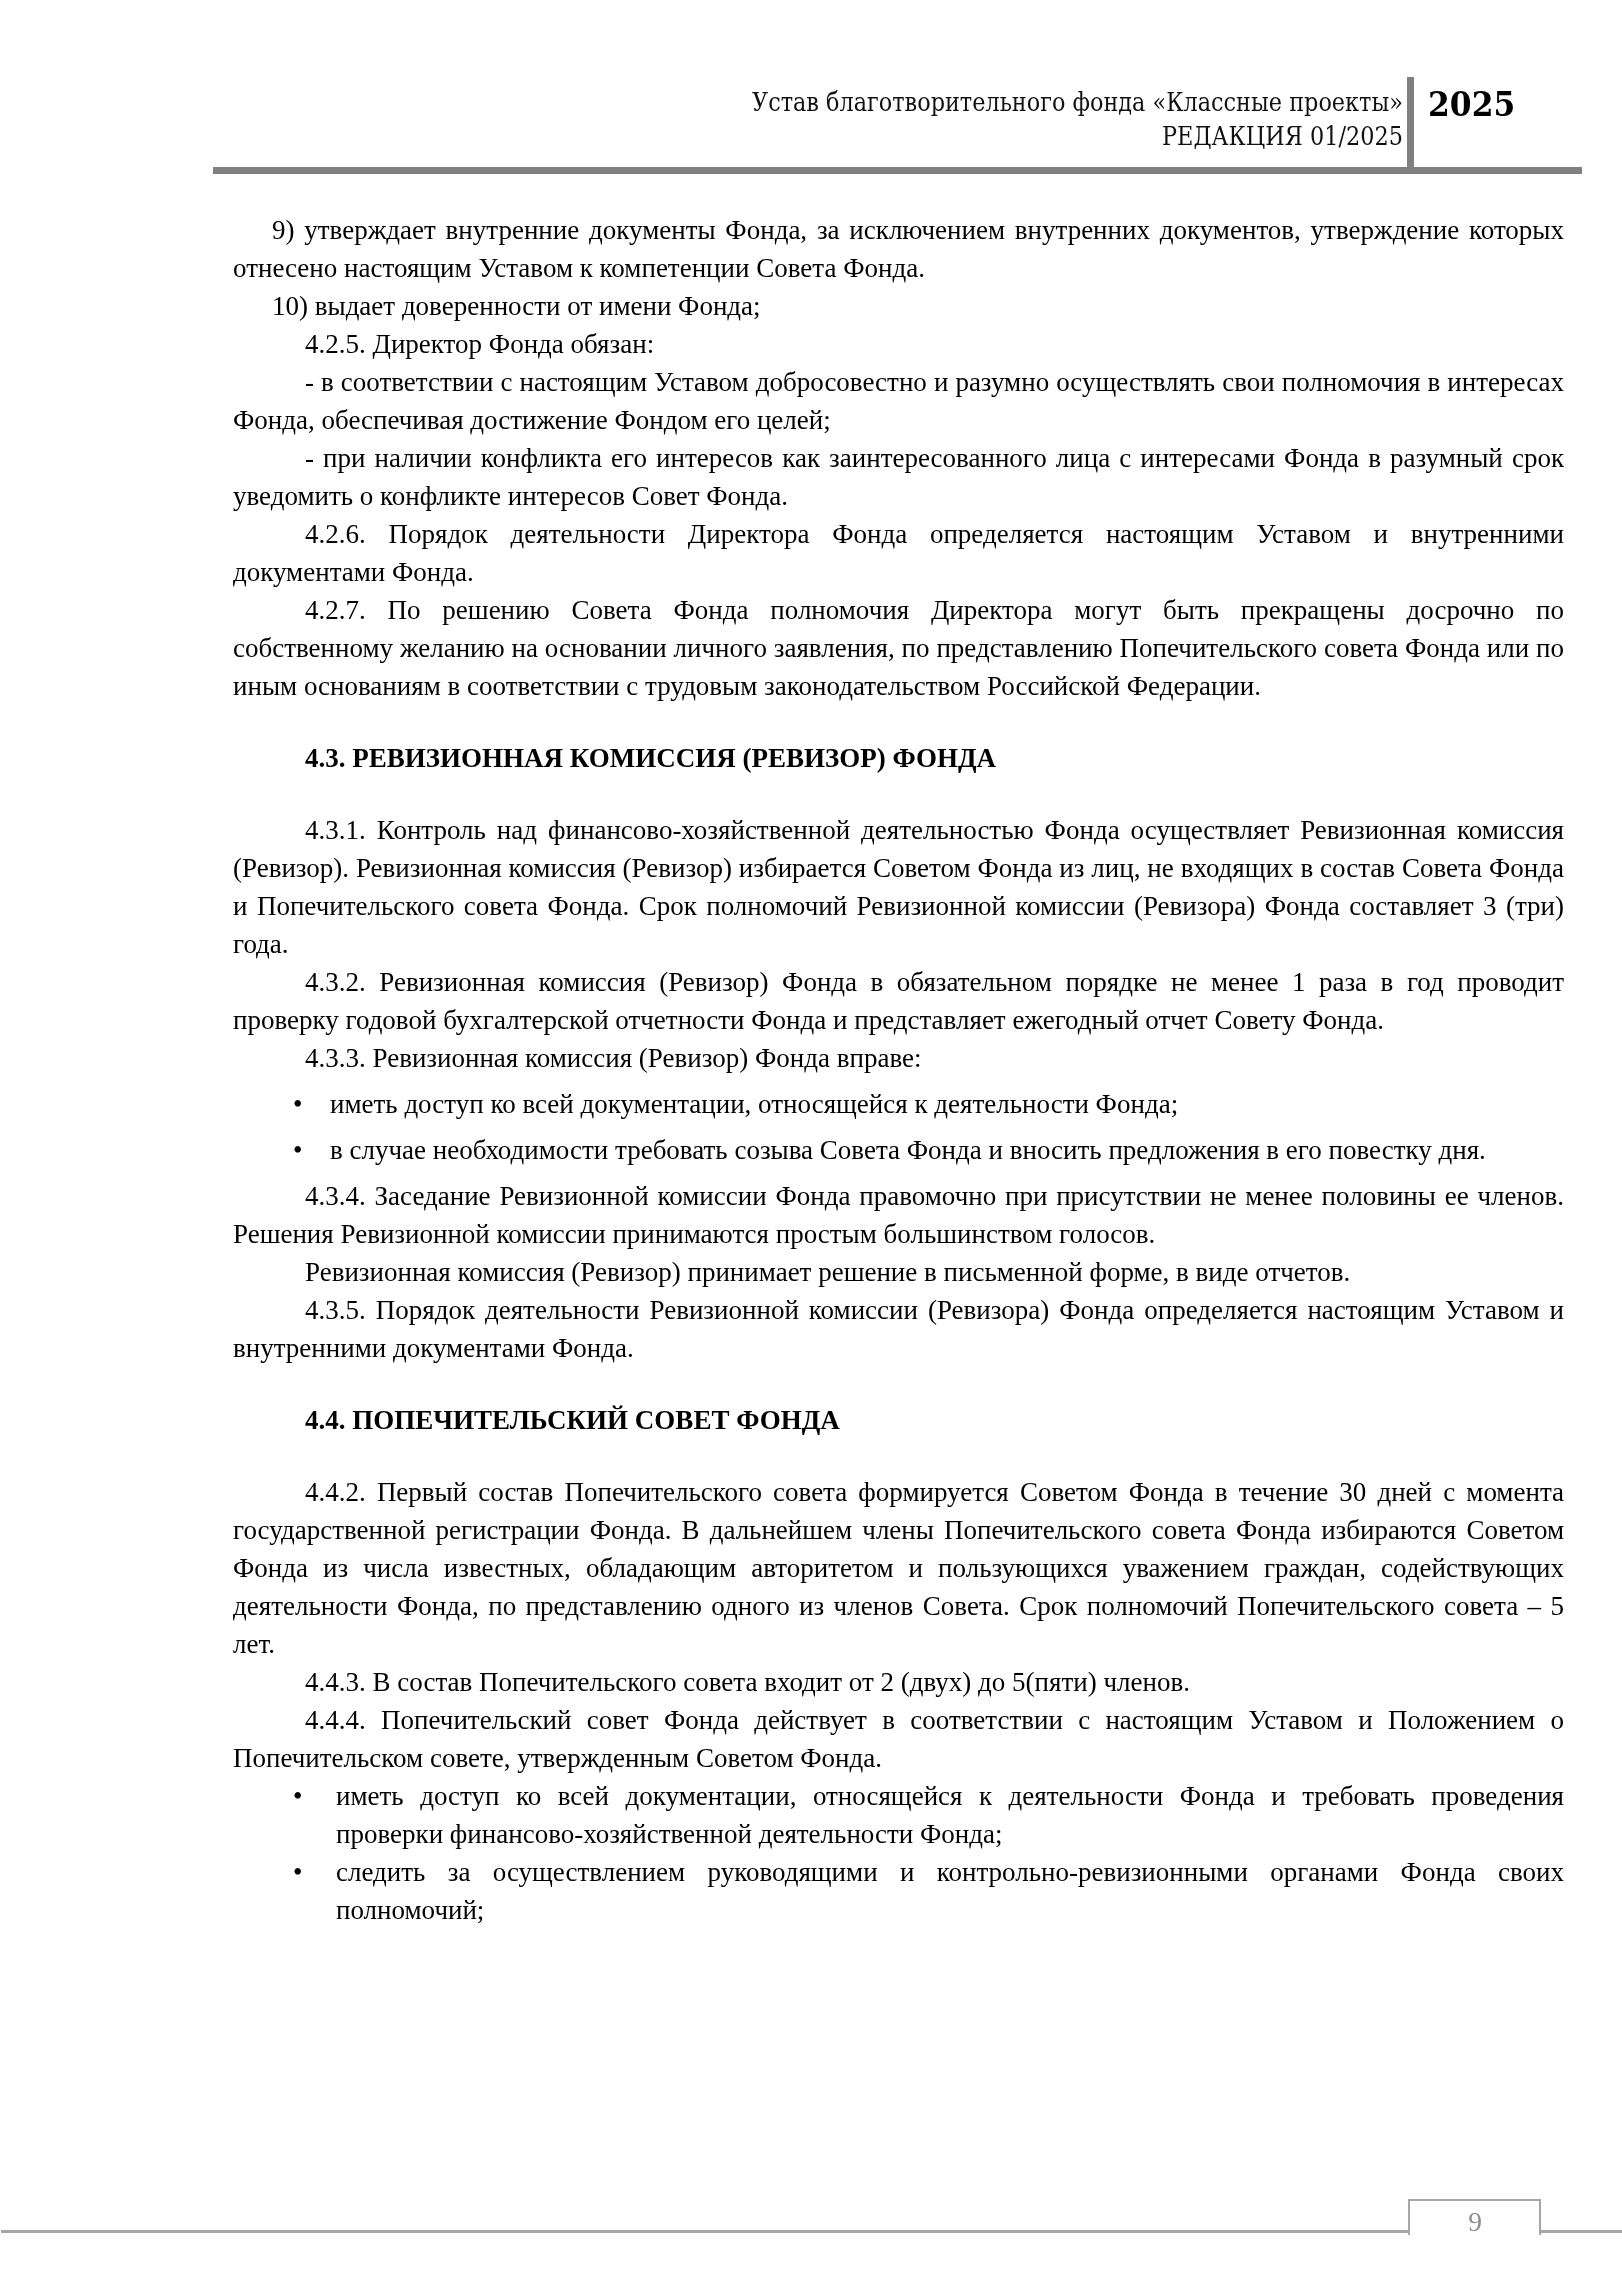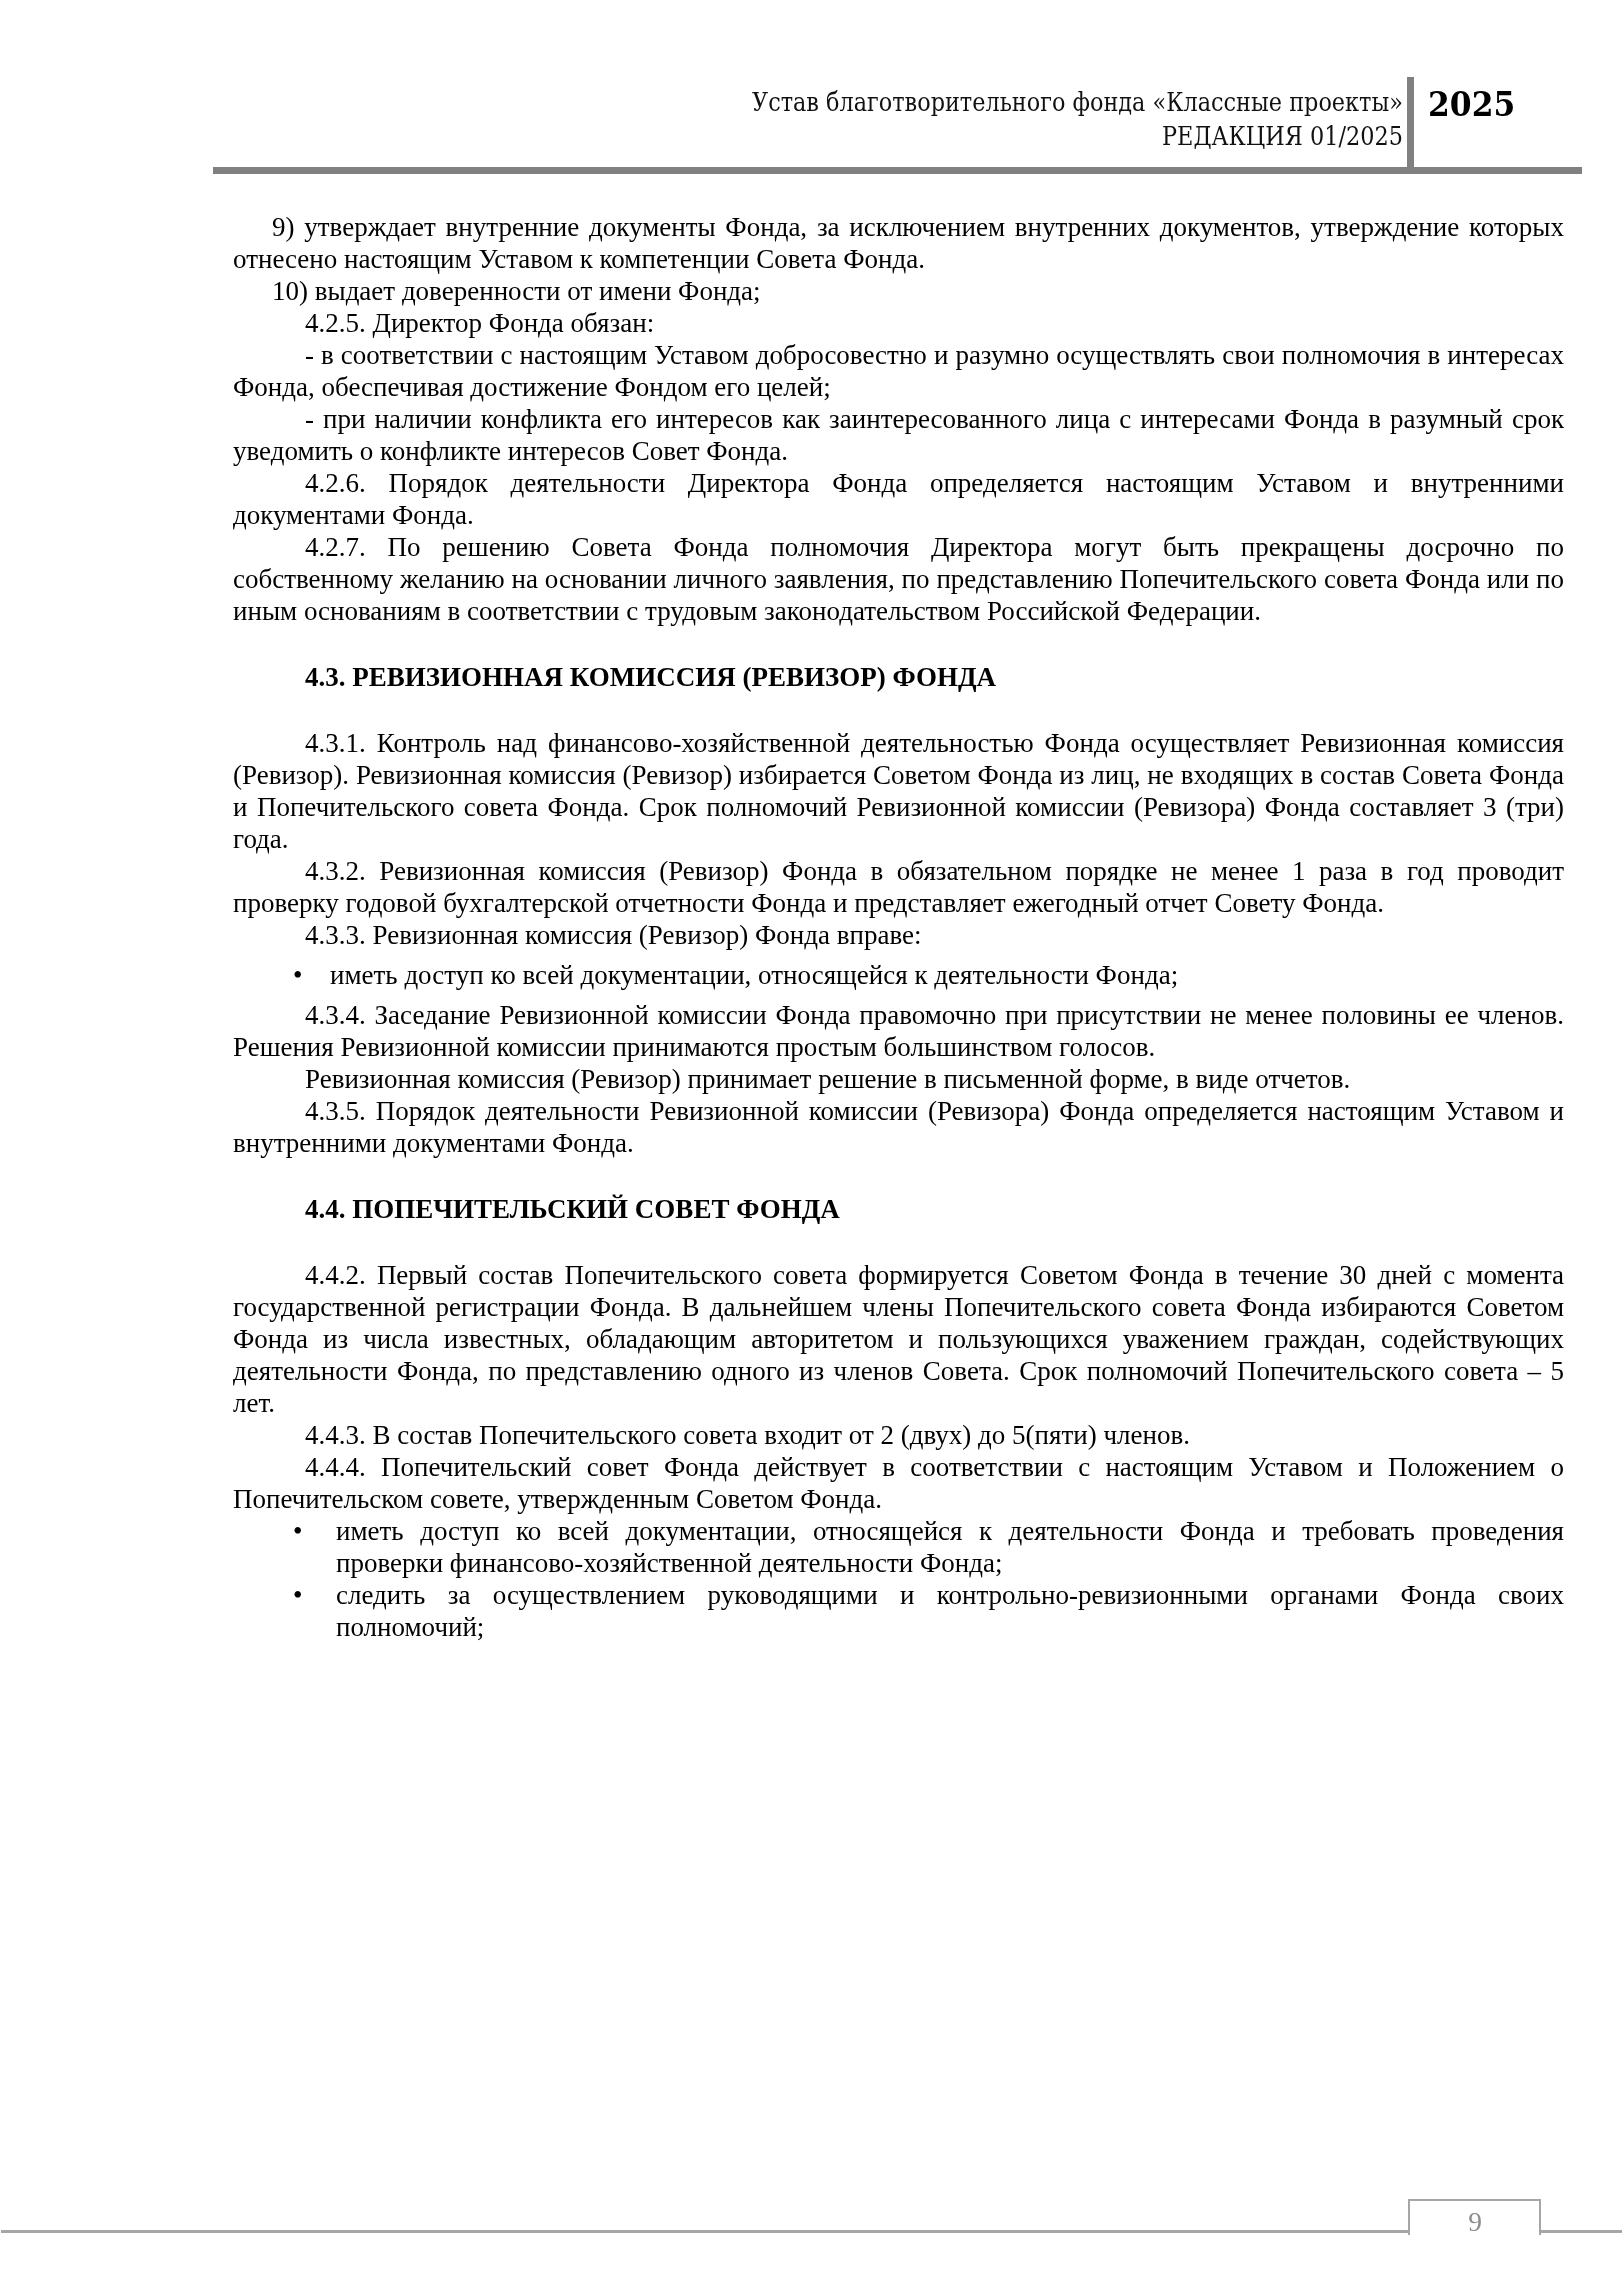--- a/index.html
+++ b/index.html
@@ -17,21 +17,21 @@
     .hdr-hrule { position: absolute; left: 213px; top: 167px; width: 1369px; height: 6.5px; background: #808080; }
     .hdr-year {
       position: absolute; left: 1428px; top: 85px;
       font-family: "DejaVu Serif", serif; font-weight: bold; font-size: 33px; line-height: 39px; color: #000;
       transform: scaleX(0.95); transform-origin: left top;
     }
 
     
     .content {
       position: absolute; left: 233px; top: 211px; width: 1331px;
-      font-family: "Liberation Serif", serif; font-size: 27px; line-height: 32px;
+      font-family: "Liberation Serif", serif; font-size: 27px; line-height: 38px;
       text-align: justify;
     }
     .p { margin: 0; text-indent: 72px; }
     .p.item { text-indent: 39px; }
     .h {
       margin: 0; padding-left: 72px; font-weight: bold;
       font-family: Liberation Serif, serif;
     }
     .h.h1 { margin-top: 34px; margin-bottom: 34px; }
 
@@ -74,20 +74,21 @@
   <p class="p">4.2.6. Порядок деятельности Директора Фонда определяется настоящим Уставом и внутренними документами Фонда.</p>
   <p class="p">4.2.7. По решению Совета Фонда полномочия Директора могут быть прекращены досрочно по собственному желанию на основании личного заявления, по представлению Попечительского совета Фонда или по иным основаниям в соответствии с трудовым законодательством Российской Федерации.</p>
 
   <p class="h h1">4.3. РЕВИЗИОННАЯ КОМИССИЯ (РЕВИЗОР) ФОНДА</p>
 
   <p class="p">4.3.1. Контроль над финансово-хозяйственной деятельностью Фонда осуществляет Ревизионная комиссия (Ревизор). Ревизионная комиссия (Ревизор) избирается Советом Фонда из лиц, не входящих в состав Совета Фонда и Попечительского совета Фонда. Срок полномочий Ревизионной комиссии (Ревизора) Фонда составляет 3 (три) года.</p>
   <p class="p">4.3.2. Ревизионная комиссия (Ревизор) Фонда в обязательном порядке не менее 1 раза в год проводит проверку годовой бухгалтерской отчетности Фонда и представляет ежегодный отчет Совету Фонда.</p>
   <p class="p">4.3.3. Ревизионная комиссия (Ревизор) Фонда вправе:</p>
 
   <p class="bl1"><span class="bullet">•</span><span>иметь доступ ко всей документации, относящейся к деятельности Фонда;</span></p>
+  <p class="bl1"><span class="bullet">•</span><span>в случае необходимости требовать созыва Совета Фонда и вносить предложения в его повестку дня.</span></p>
 
   <p class="p">4.3.4. Заседание Ревизионной комиссии Фонда правомочно при присутствии не менее половины ее членов. Решения Ревизионной комиссии принимаются простым большинством голосов.</p>
   <p class="p">Ревизионная комиссия (Ревизор) принимает решение в письменной форме, в виде отчетов.</p>
   <p class="p">4.3.5. Порядок деятельности Ревизионной комиссии (Ревизора) Фонда определяется настоящим Уставом и внутренними документами Фонда.</p>
 
   <p class="h h1">4.4. ПОПЕЧИТЕЛЬСКИЙ СОВЕТ ФОНДА</p>
 
   <p class="p">4.4.2. Первый состав Попечительского совета формируется Советом Фонда в течение 30 дней с момента государственной регистрации Фонда. В дальнейшем члены Попечительского совета Фонда избираются Советом Фонда из числа известных, обладающим авторитетом и пользующихся уважением граждан, содействующих деятельности Фонда, по представлению одного из членов Совета. Срок полномочий Попечительского совета – 5 лет.</p>
   <p class="p">4.4.3. В состав Попечительского совета входит от 2 (двух) до 5(пяти) членов.</p>
   <p class="p">4.4.4. Попечительский совет Фонда действует в соответствии с настоящим Уставом и Положением о Попечительском совете, утвержденным Советом Фонда.</p>

